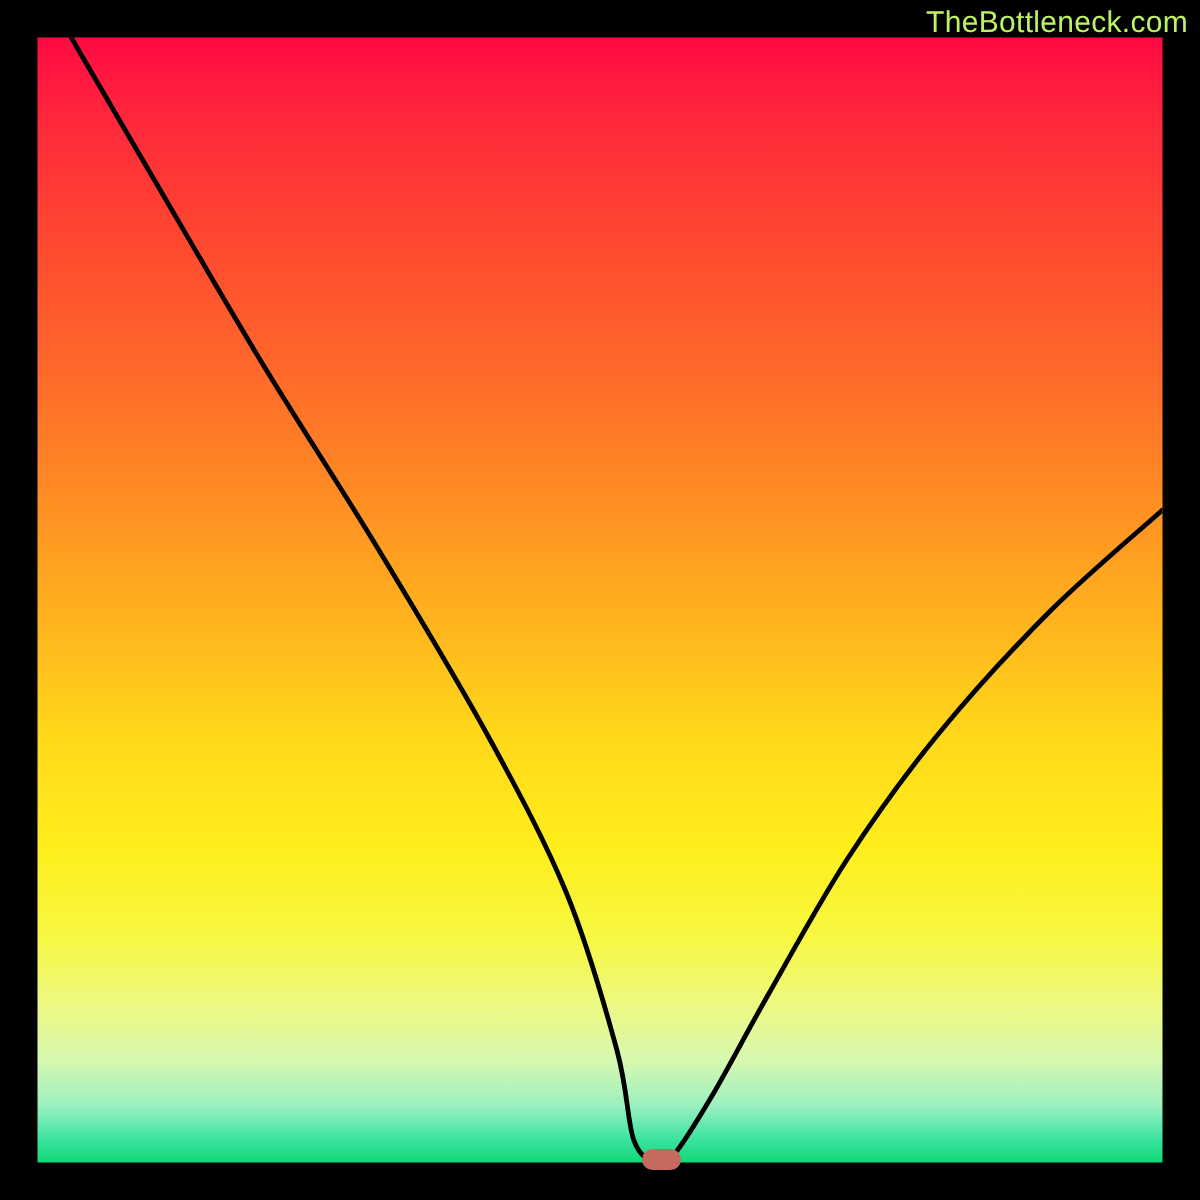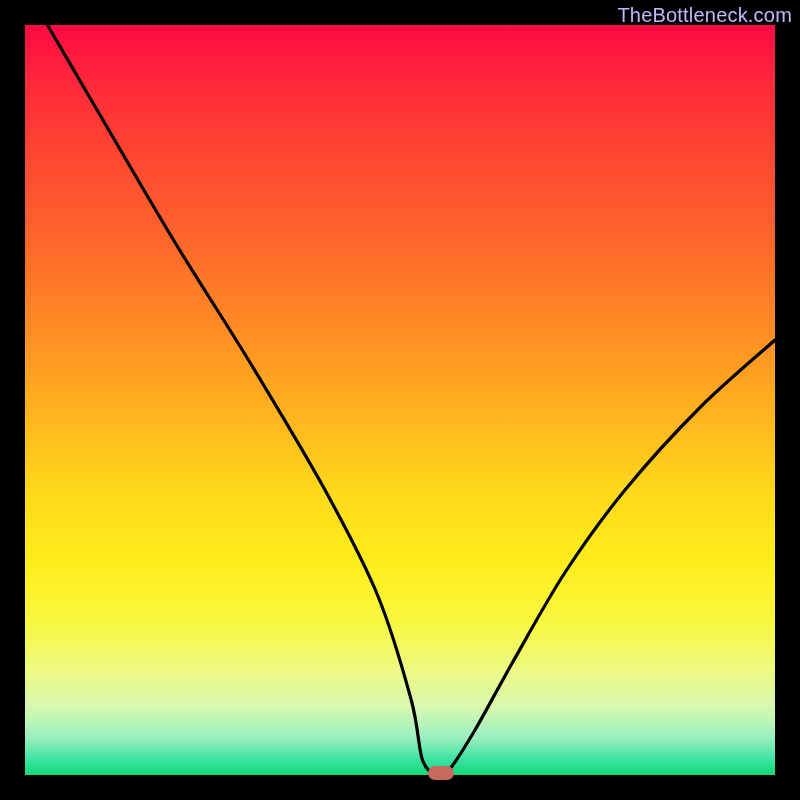--- a/index.html
+++ b/index.html
@@ -39,21 +39,21 @@
       #3ae39f 98%,
       #12d876 100%
     );
   }
   .watermark {
     position: absolute;
     top: 4px;
     right: 8px;
     font-family: Arial, Helvetica, sans-serif;
     font-size: 20px;
-    color: #c4b5fd;
+    color: #bef264;
     font-weight: 500;
     letter-spacing: 0.2px;
     user-select: none;
   }
   svg.curve {
     position: absolute;
     inset: 0;
     width: 100%;
     height: 100%;
   }

